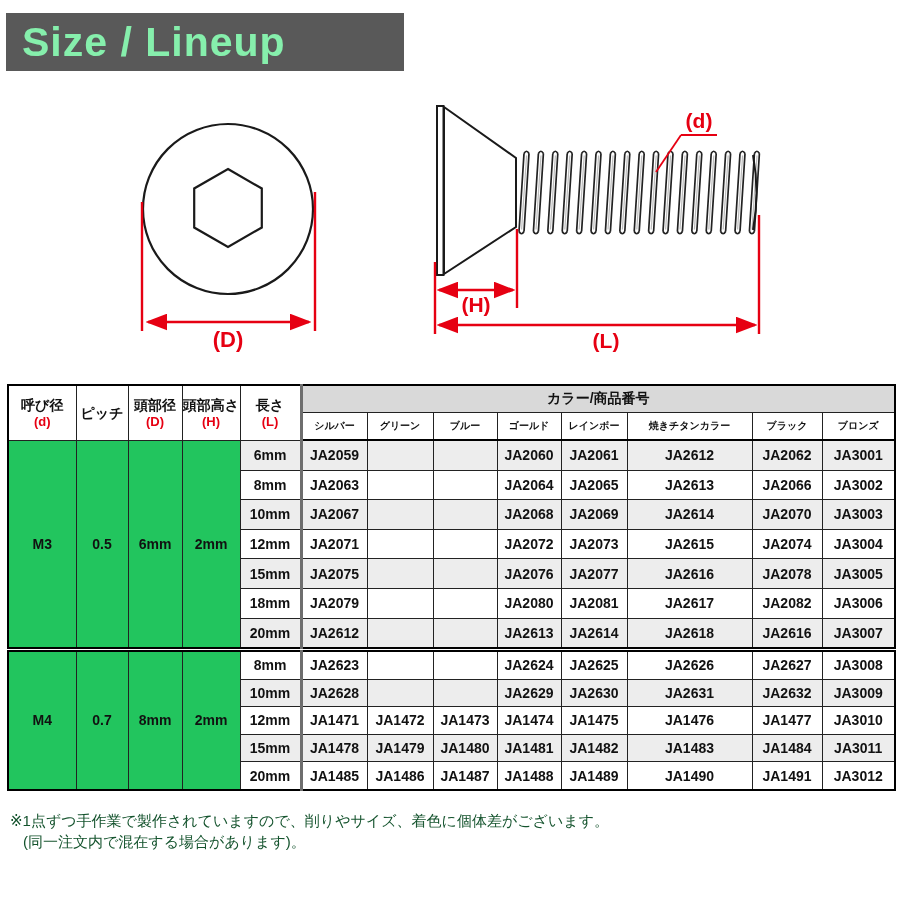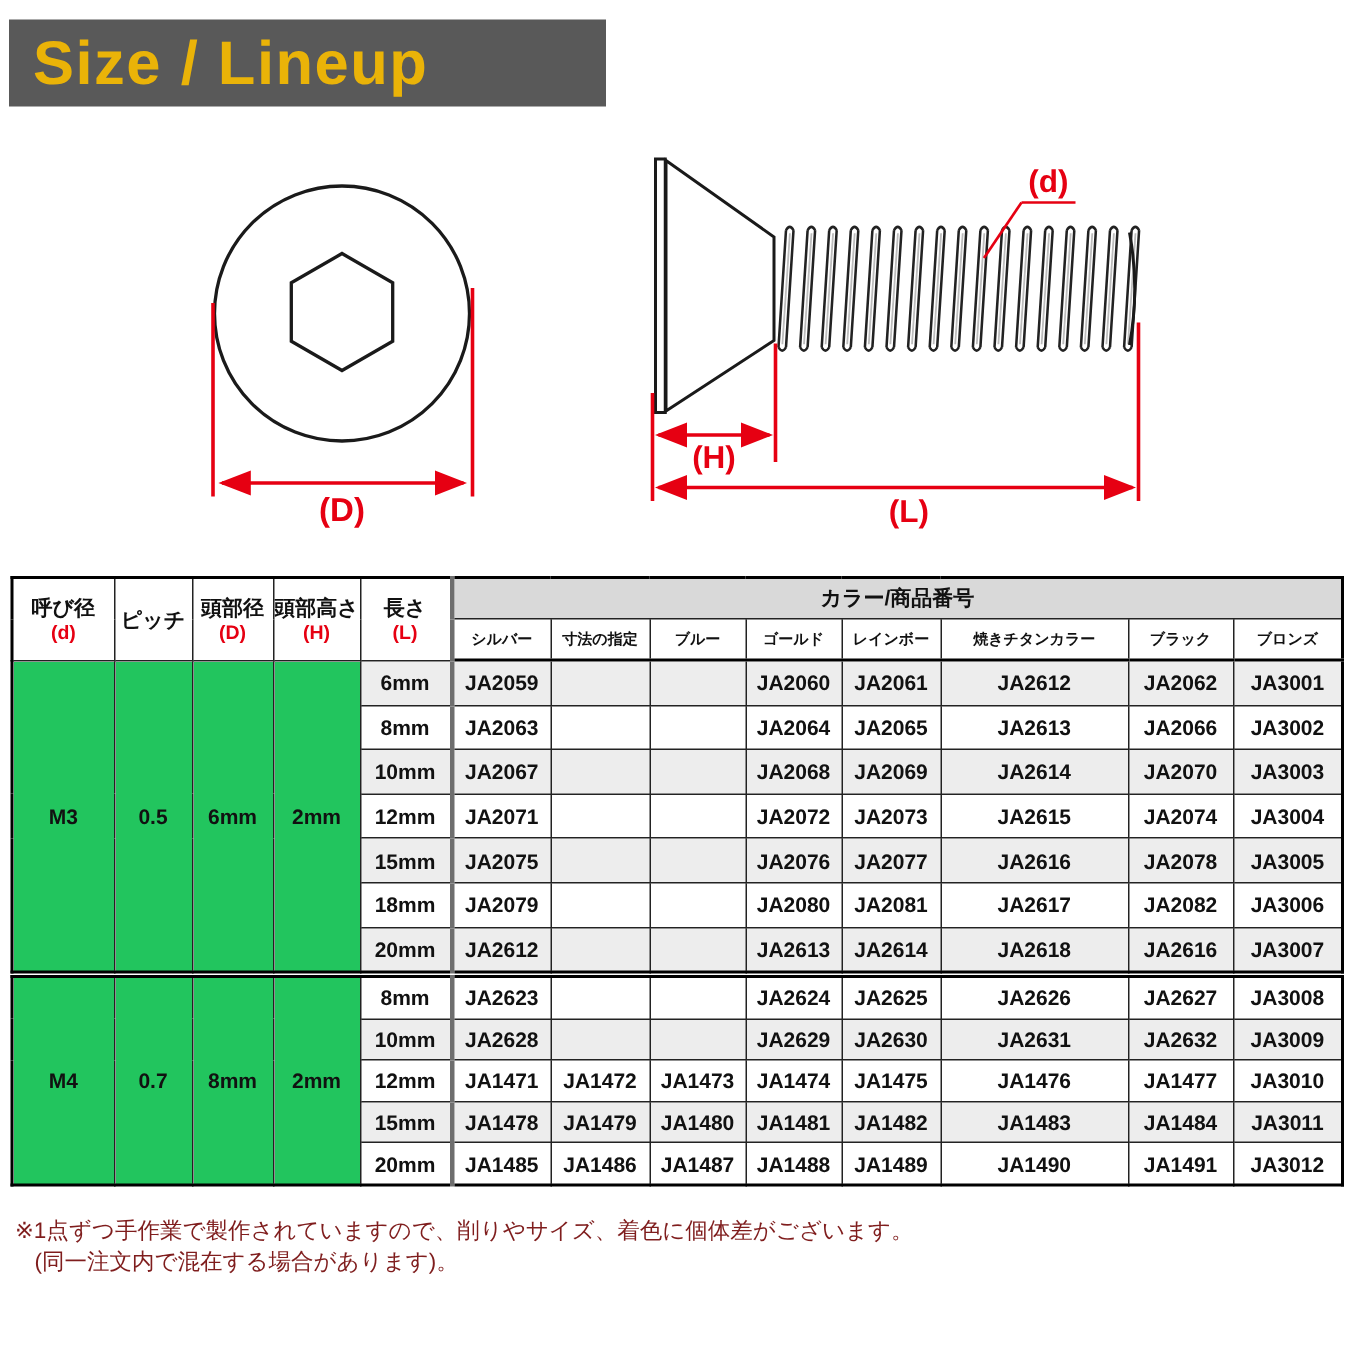--- a/index.html
+++ b/index.html
@@ -2,21 +2,21 @@
 <html><head>
 <meta charset="utf-8">
 <style>
   html,body{margin:0;padding:0;background:#fff;}
   #page{position:relative;width:900px;height:900px;background:#fff;overflow:hidden;
         font-family:"Liberation Sans","DejaVu Sans",sans-serif;color:#111;}
 
   
   #banner{position:absolute;left:6px;top:13px;width:398px;height:58px;background:#595959;
           display:flex;align-items:center;}
-  #banner .t{color:#eab308;font-size:41px;font-weight:bold;padding-left:16px;letter-spacing:1px;}
+  #banner .t{color:#86efac;font-size:41px;font-weight:bold;padding-left:16px;letter-spacing:1px;}
 
   
   #diagram{position:absolute;left:0;top:0;width:900px;height:380px;}
 
   
   table.spec{position:absolute;left:7px;border-collapse:collapse;table-layout:fixed;width:887px;
              font-size:14px;font-weight:bold;color:#111;}
   #table-m3{top:384px;}
   #table-m4{top:650px;}
   table.spec th, table.spec td{border:1px solid #222;text-align:center;vertical-align:middle;
@@ -28,21 +28,21 @@
   th.lhead .lab{font-size:14px;line-height:17px;padding-top:2px;}
   th.lhead .sym{font-size:13px;line-height:16px;color:#e60012;}
   thead tr:last-child th{border-bottom:2.5px solid #000;}
   td.spanCell{background:#22c55e;font-size:14px;}
   #table-m3 tbody td{height:28.6px;}
   #table-m4 tbody td{height:26.6px;}
   td.stripe{background:#ededed;}
   .sep-l{border-left:3px solid #6e6e6e !important;}
 
   
-  #notes{position:absolute;left:10px;top:810px;font-size:15px;line-height:21px;color:#7f1d1d;}
+  #notes{position:absolute;left:10px;top:810px;font-size:15px;line-height:21px;color:#14532d;}
   #notes .n3{padding-left:13px;}
 </style>
 </head>
 <body>
 
 <div id="page">
 
   <div id="banner">
     <span class="t">Size / Lineup</span>
   </div>
@@ -166,21 +166,21 @@
           <div class="sym">(H)</div>
         </th>
         <th class="lhead" rowspan="2">
           <div class="lab">長さ</div>
           <div class="sym">(L)</div>
         </th>
         <th class="grp sep-l" colspan="8">カラー/商品番号</th>
       </tr>
       <tr>
         <th class="colname sep-l">シルバー</th>
-        <th class="colname">寸法の指定</th>
+        <th class="colname">グリーン</th>
         <th class="colname">ブルー</th>
         <th class="colname">ゴールド</th>
         <th class="colname">レインボー</th>
         <th class="colname">焼きチタンカラー</th>
         <th class="colname">ブラック</th>
         <th class="colname">ブロンズ</th>
       </tr>
     </thead>
     <tbody id="tbody-0">
         <tr>

